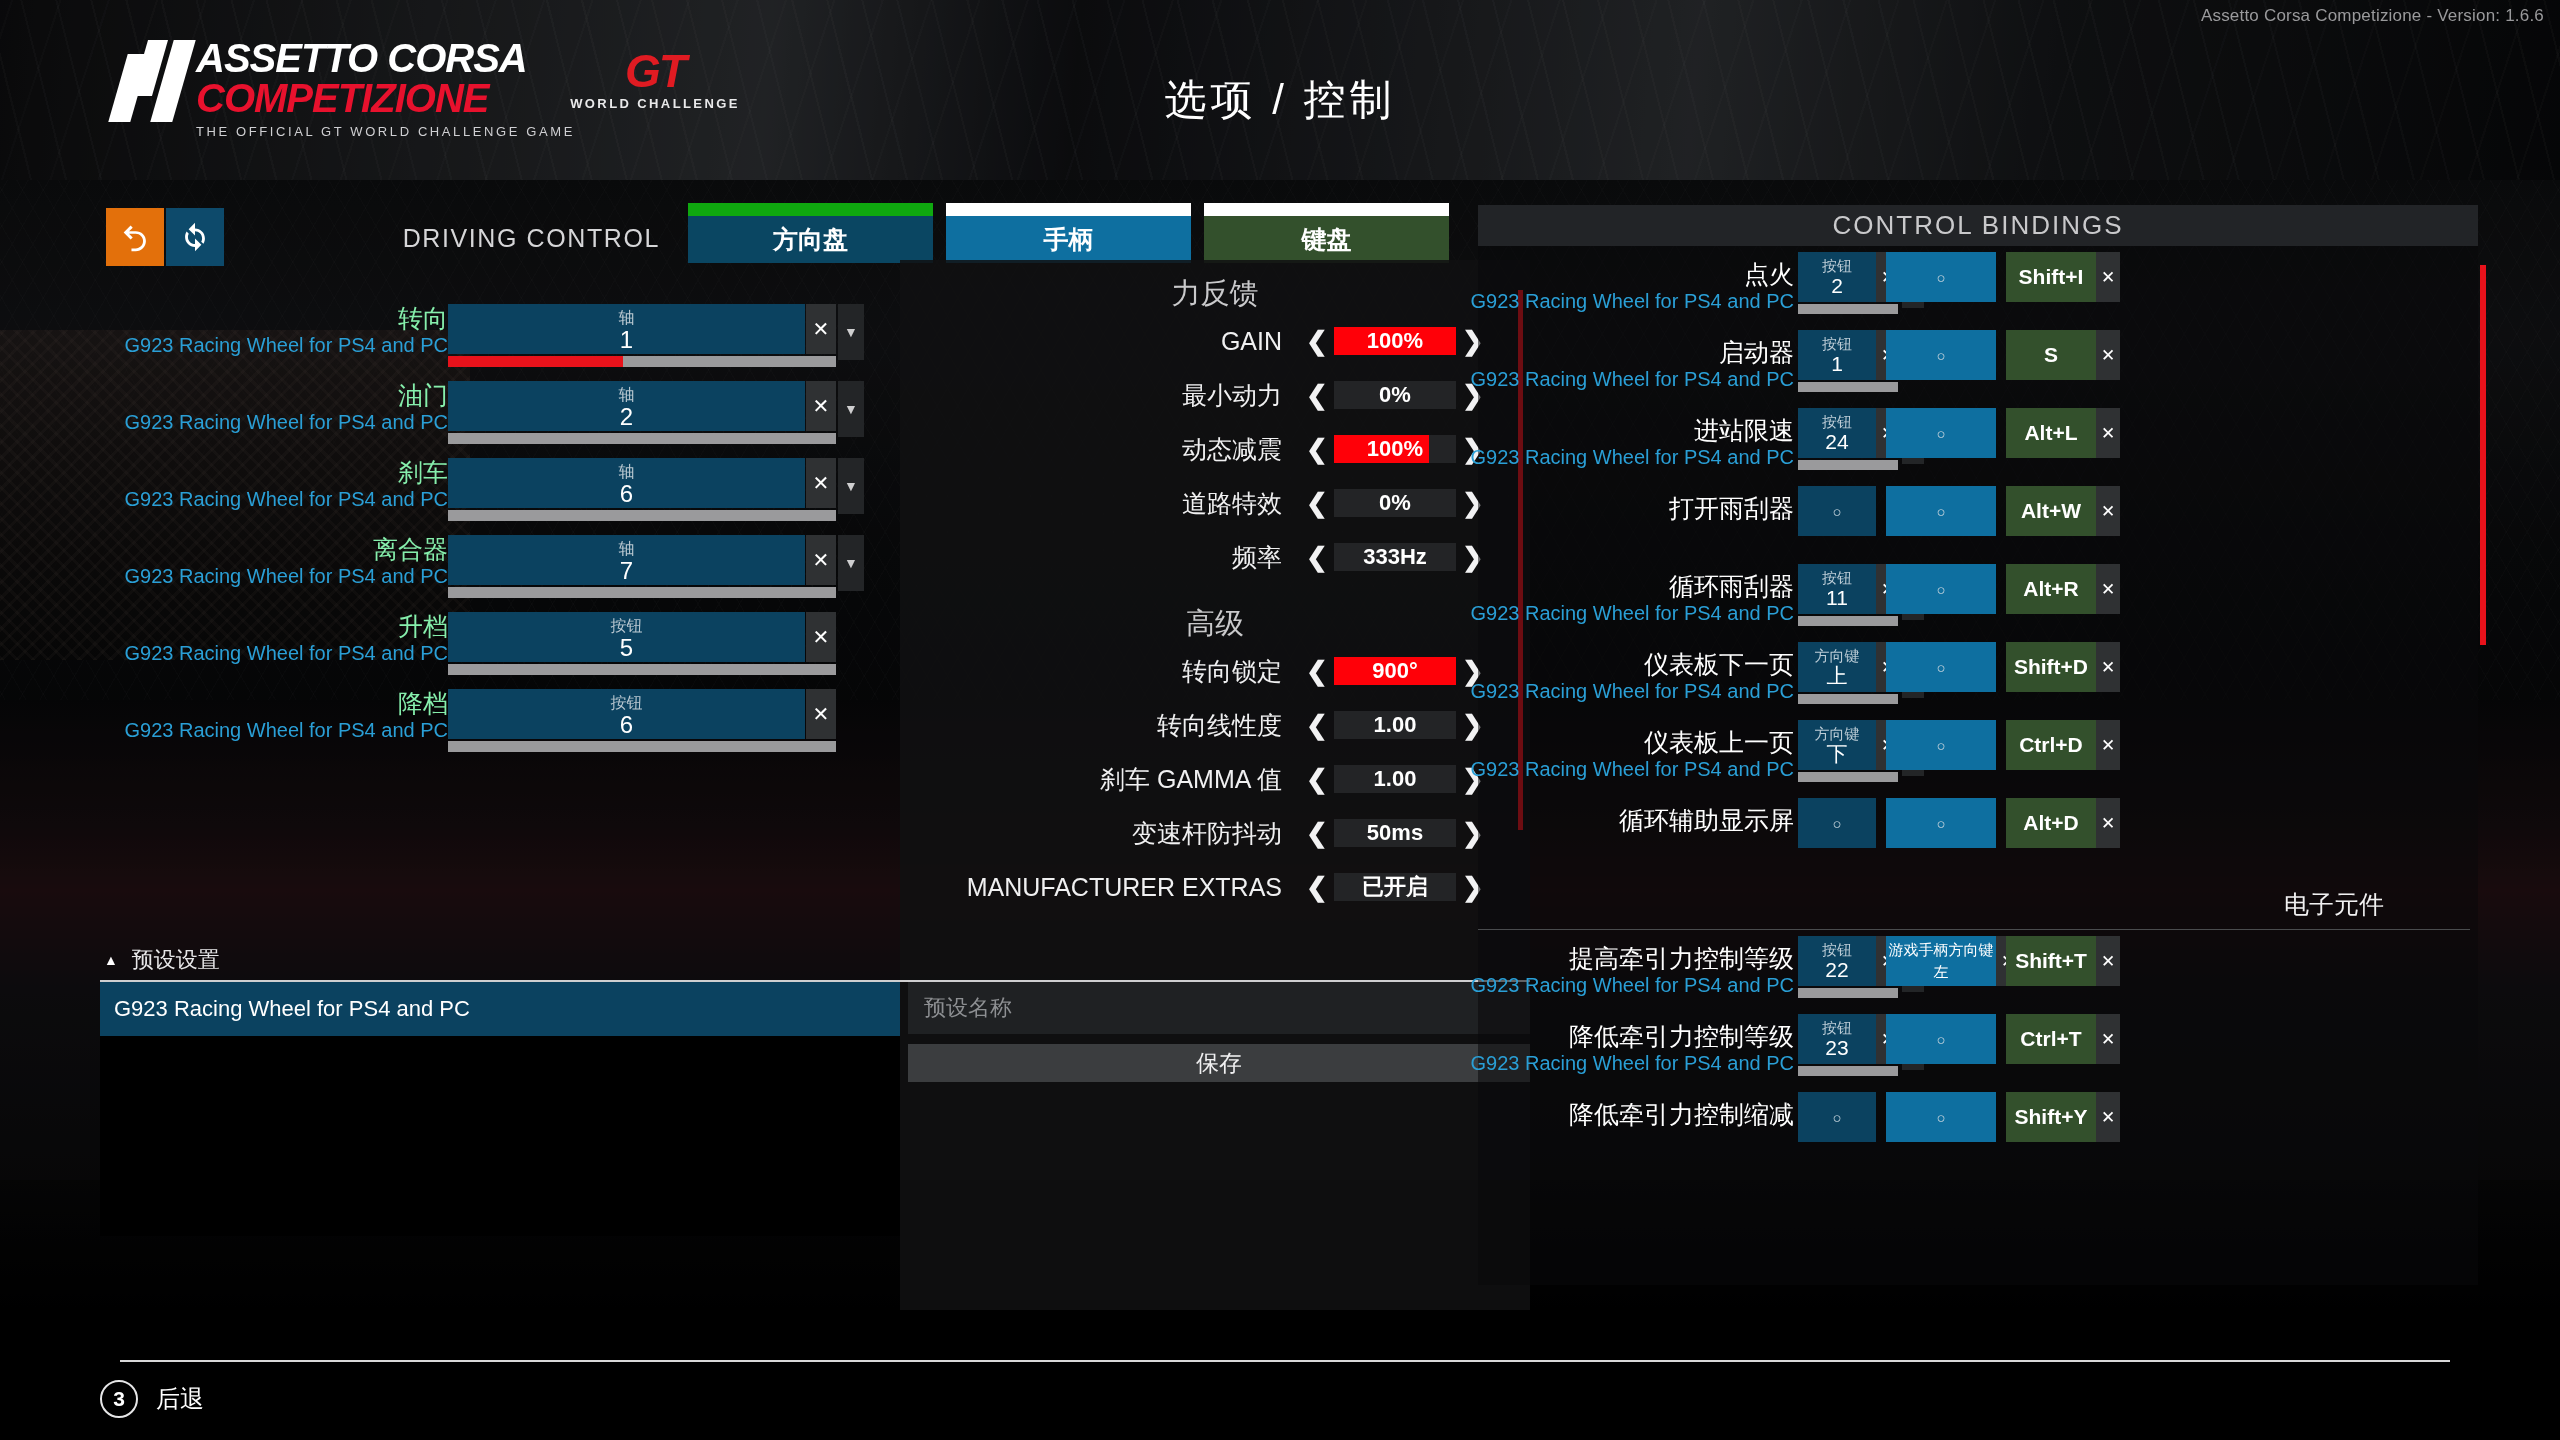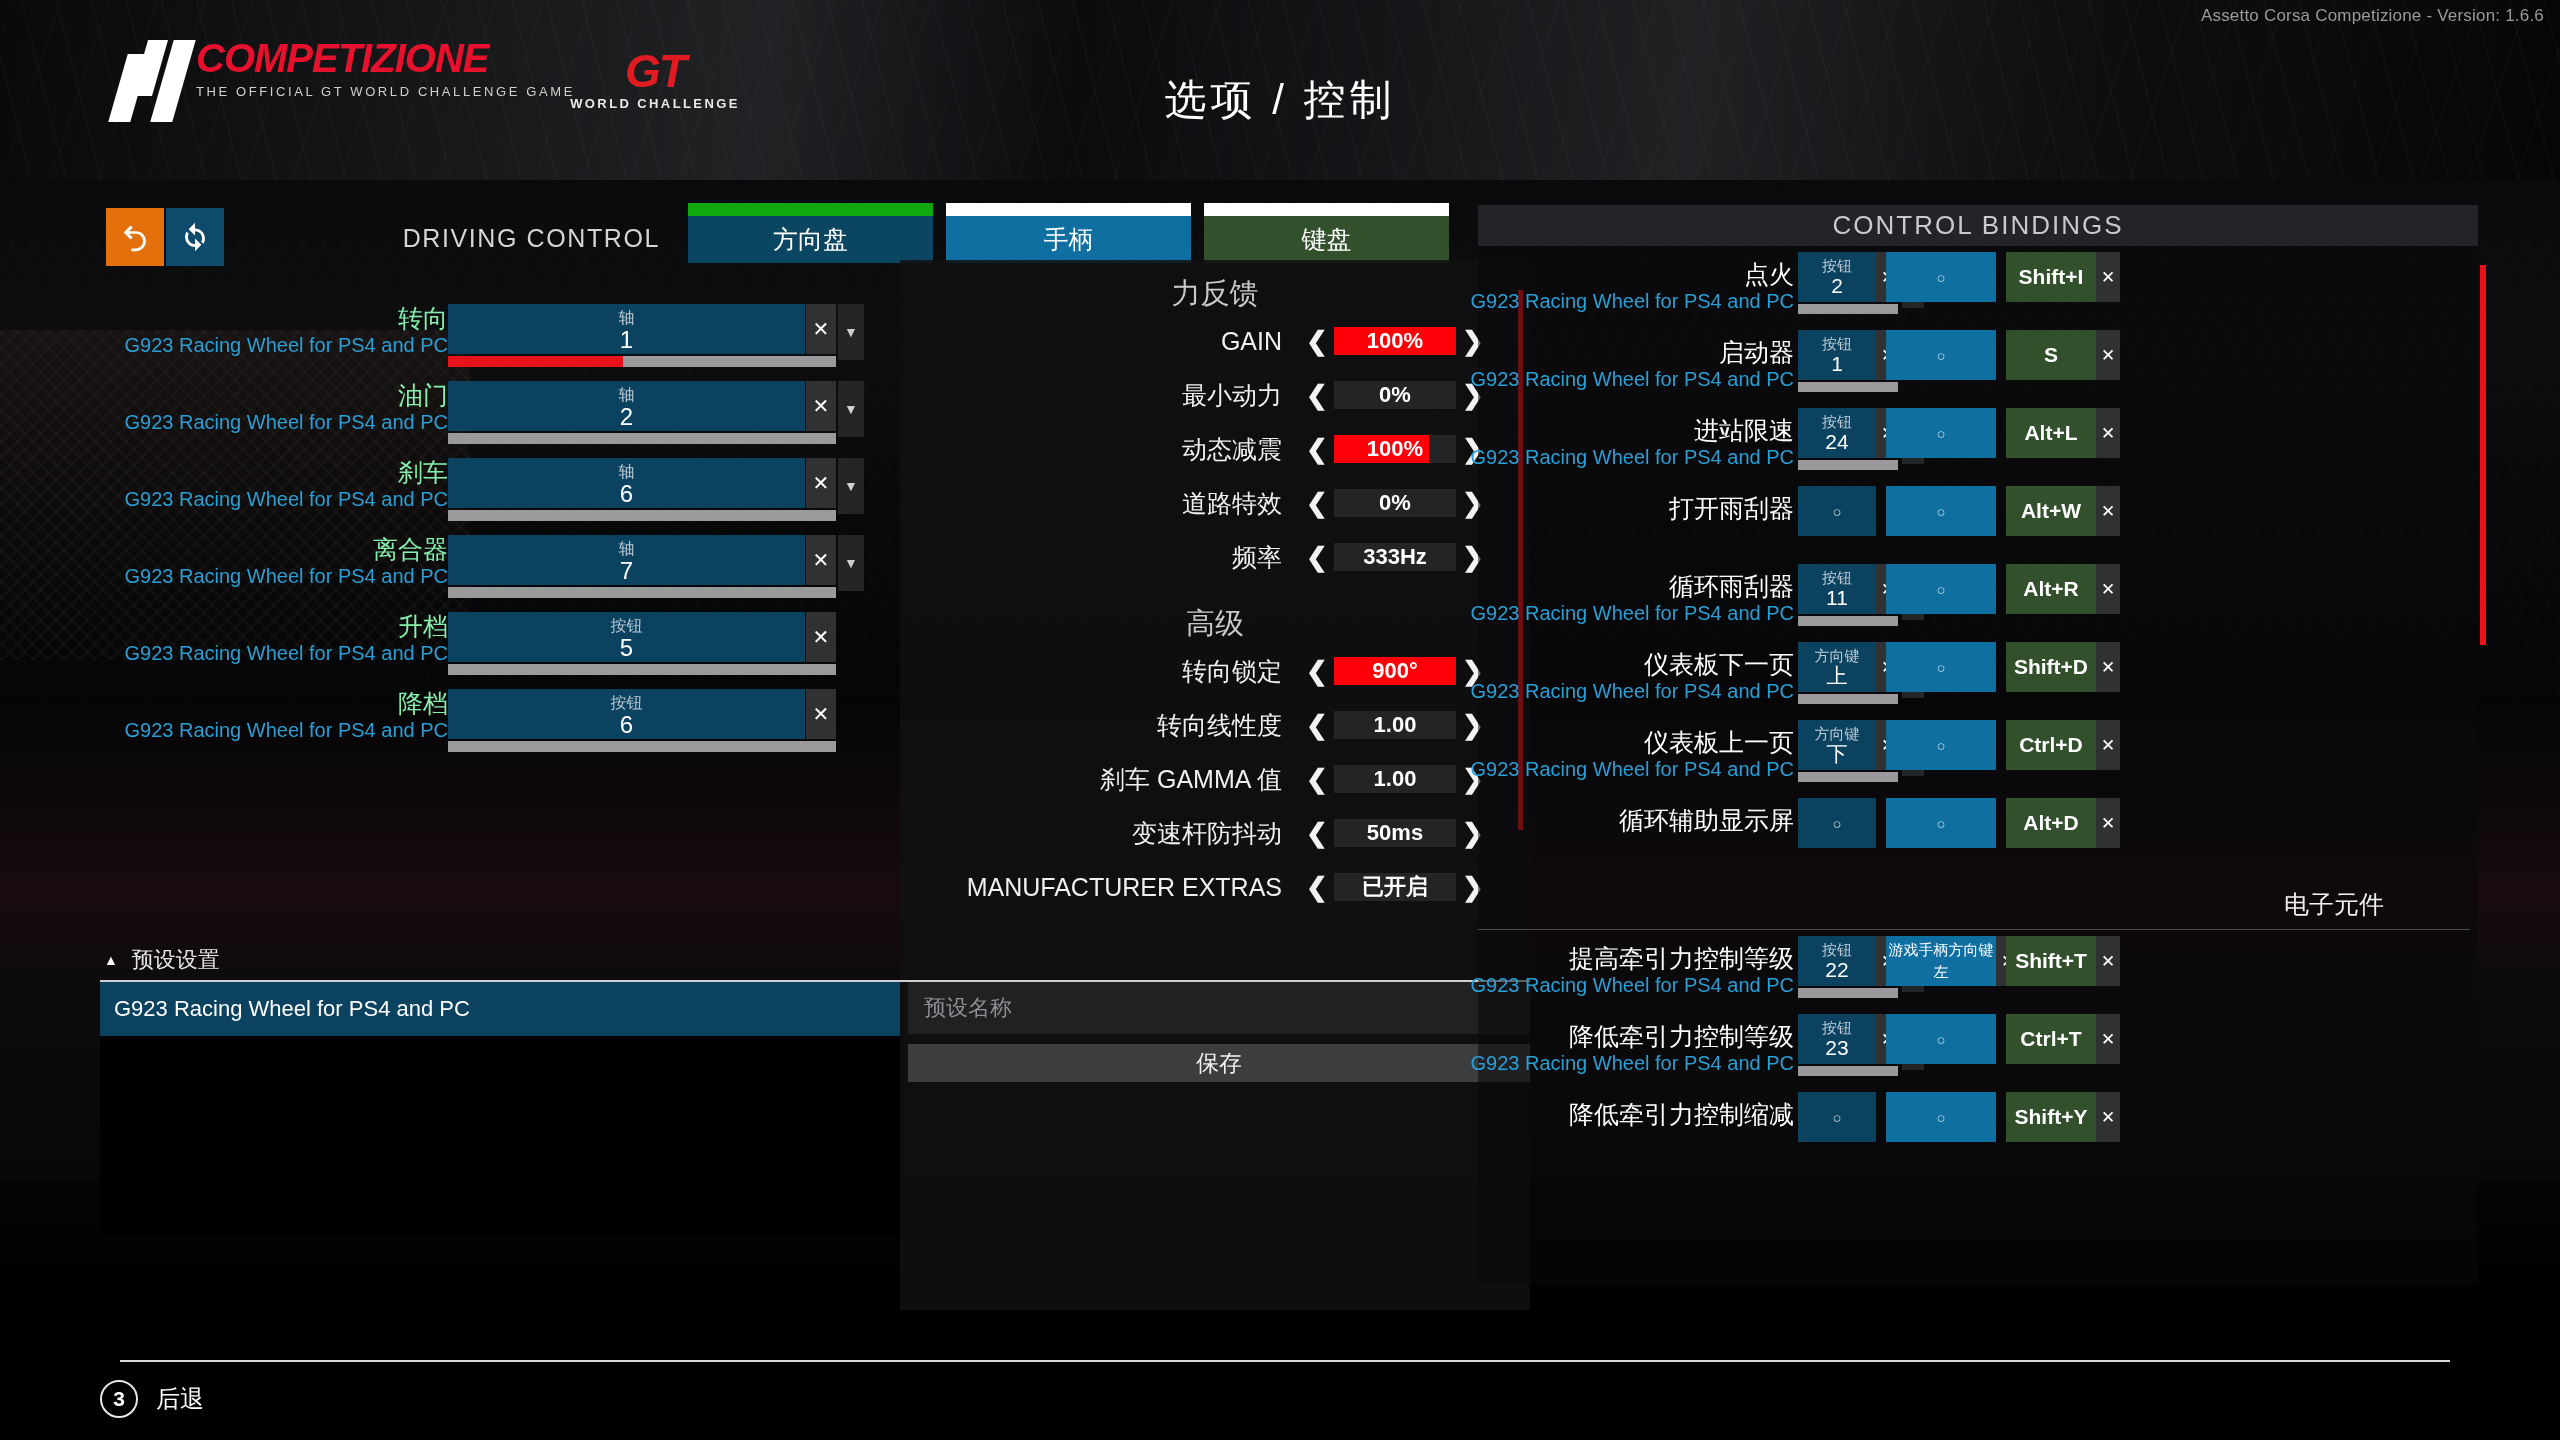--- a/index.html
+++ b/index.html
@@ -103,21 +103,21 @@
   }
   .icon-btn.undo{ left:106px; background:#e3700b; }
   .icon-btn.reset{ left:166px; background:#0d4a6b; }
   .icon-btn svg{ width:34px; height:34px; fill:#fff; }
 
   .driving-control-label{
     position:absolute; left:300px; top:224px; width:360px; text-align:right;
     font-size:25px; color:#d6d6d8; letter-spacing:1.6px;
   }
 
-  .tabs{ position:absolute; left:688px; top:203px; display:flex; gap:13px; }
+  .tabs{ position:absolute; left:688px; top:203px; display:flex; gap:13px;font-weight:bold; }
   .tab{ width:245px; }
   .tab .cap{ height:13px; }
   .tab .body{
     height:47px; display:flex; align-items:center; justify-content:center;
     font-size:25px; color:#fff;
   }
   .tab.wheel .cap{ background:#0fa80f; }
   .tab.wheel .body{ background:#0a4662; }
   .tab.pad .cap{ background:#ffffff; }
   .tab.pad .body{ background:#0e6fa0; }
@@ -308,20 +308,21 @@
 
   <div class="version">Assetto Corsa Competizione - Version: 1.6.6</div>
 
   <div class="logo-block">
     <div class="logo-mark">
       <i class="a"></i>
         <i class="b"></i>
         <i class="c"></i>
     </div>
     <div class="logo-text">
+      <div class="l1">ASSETTO CORSA</div>
       <div class="l2">COMPETIZIONE</div>
       <div class="l3">THE OFFICIAL GT WORLD CHALLENGE GAME</div>
     </div>
   </div>
 
   <div class="gt-logo">
     <div class="gt">GT</div>
     <div class="wc">WORLD CHALLENGE</div>
   </div>
 

